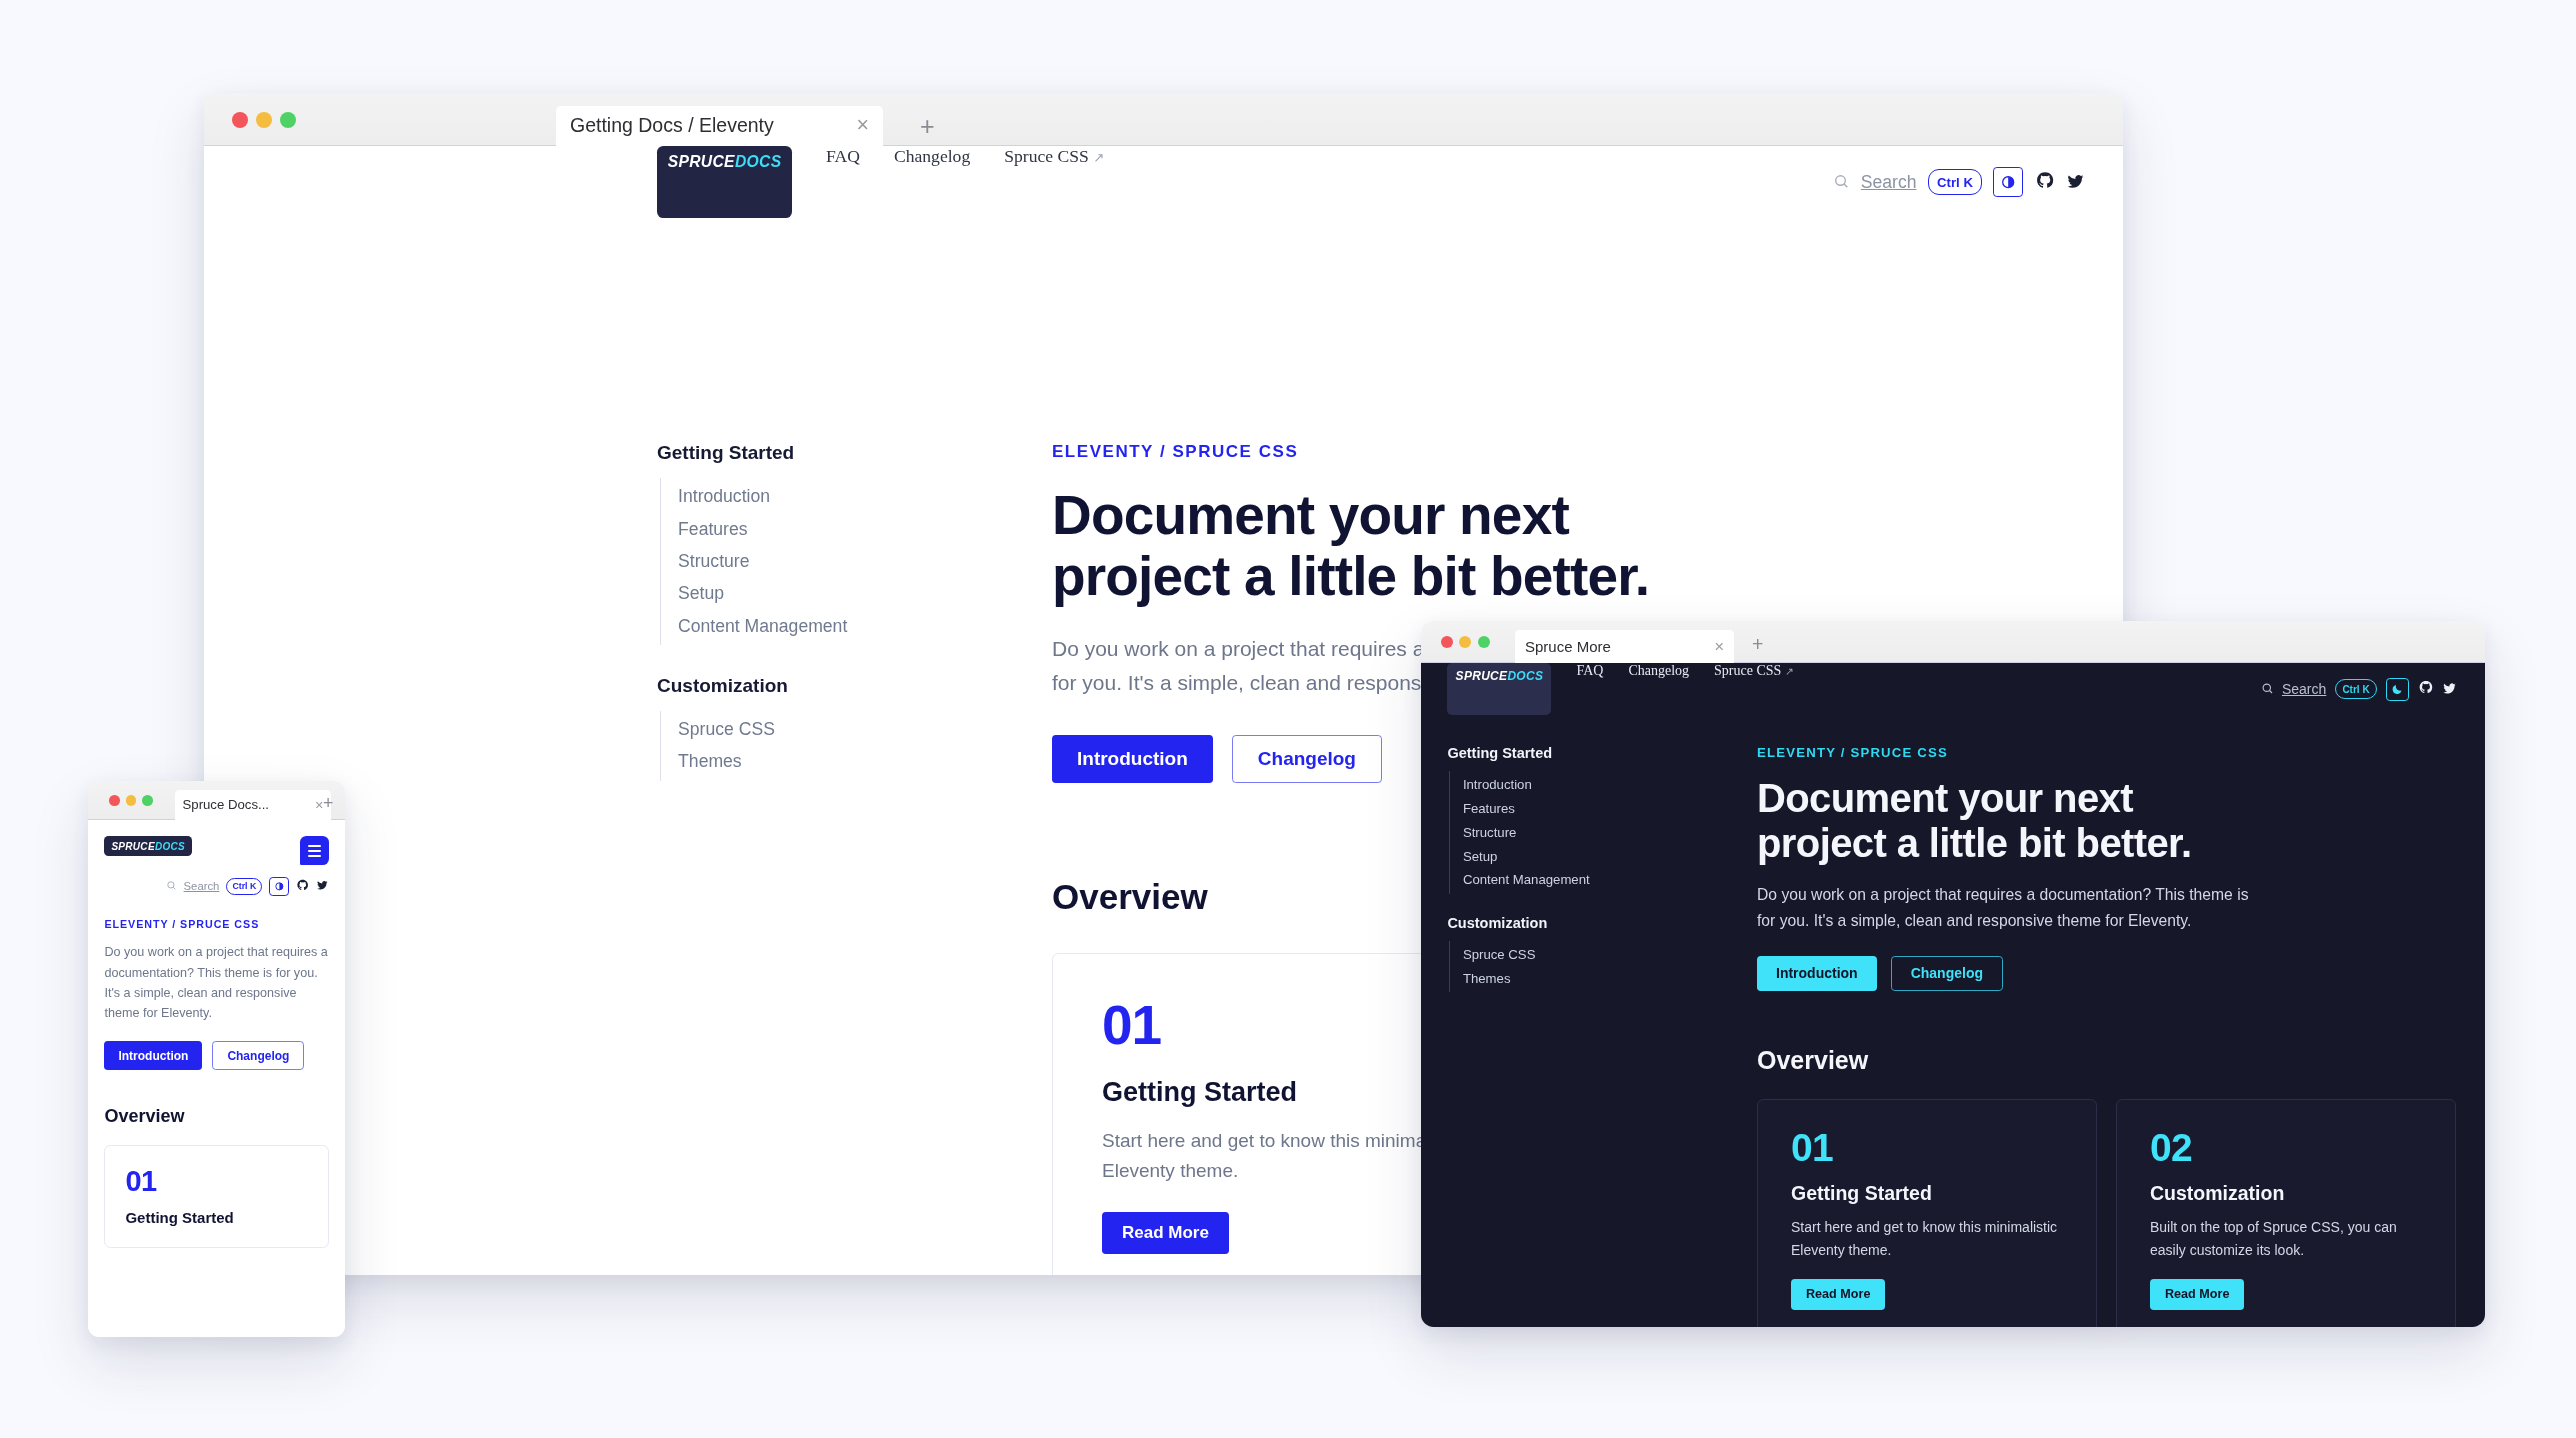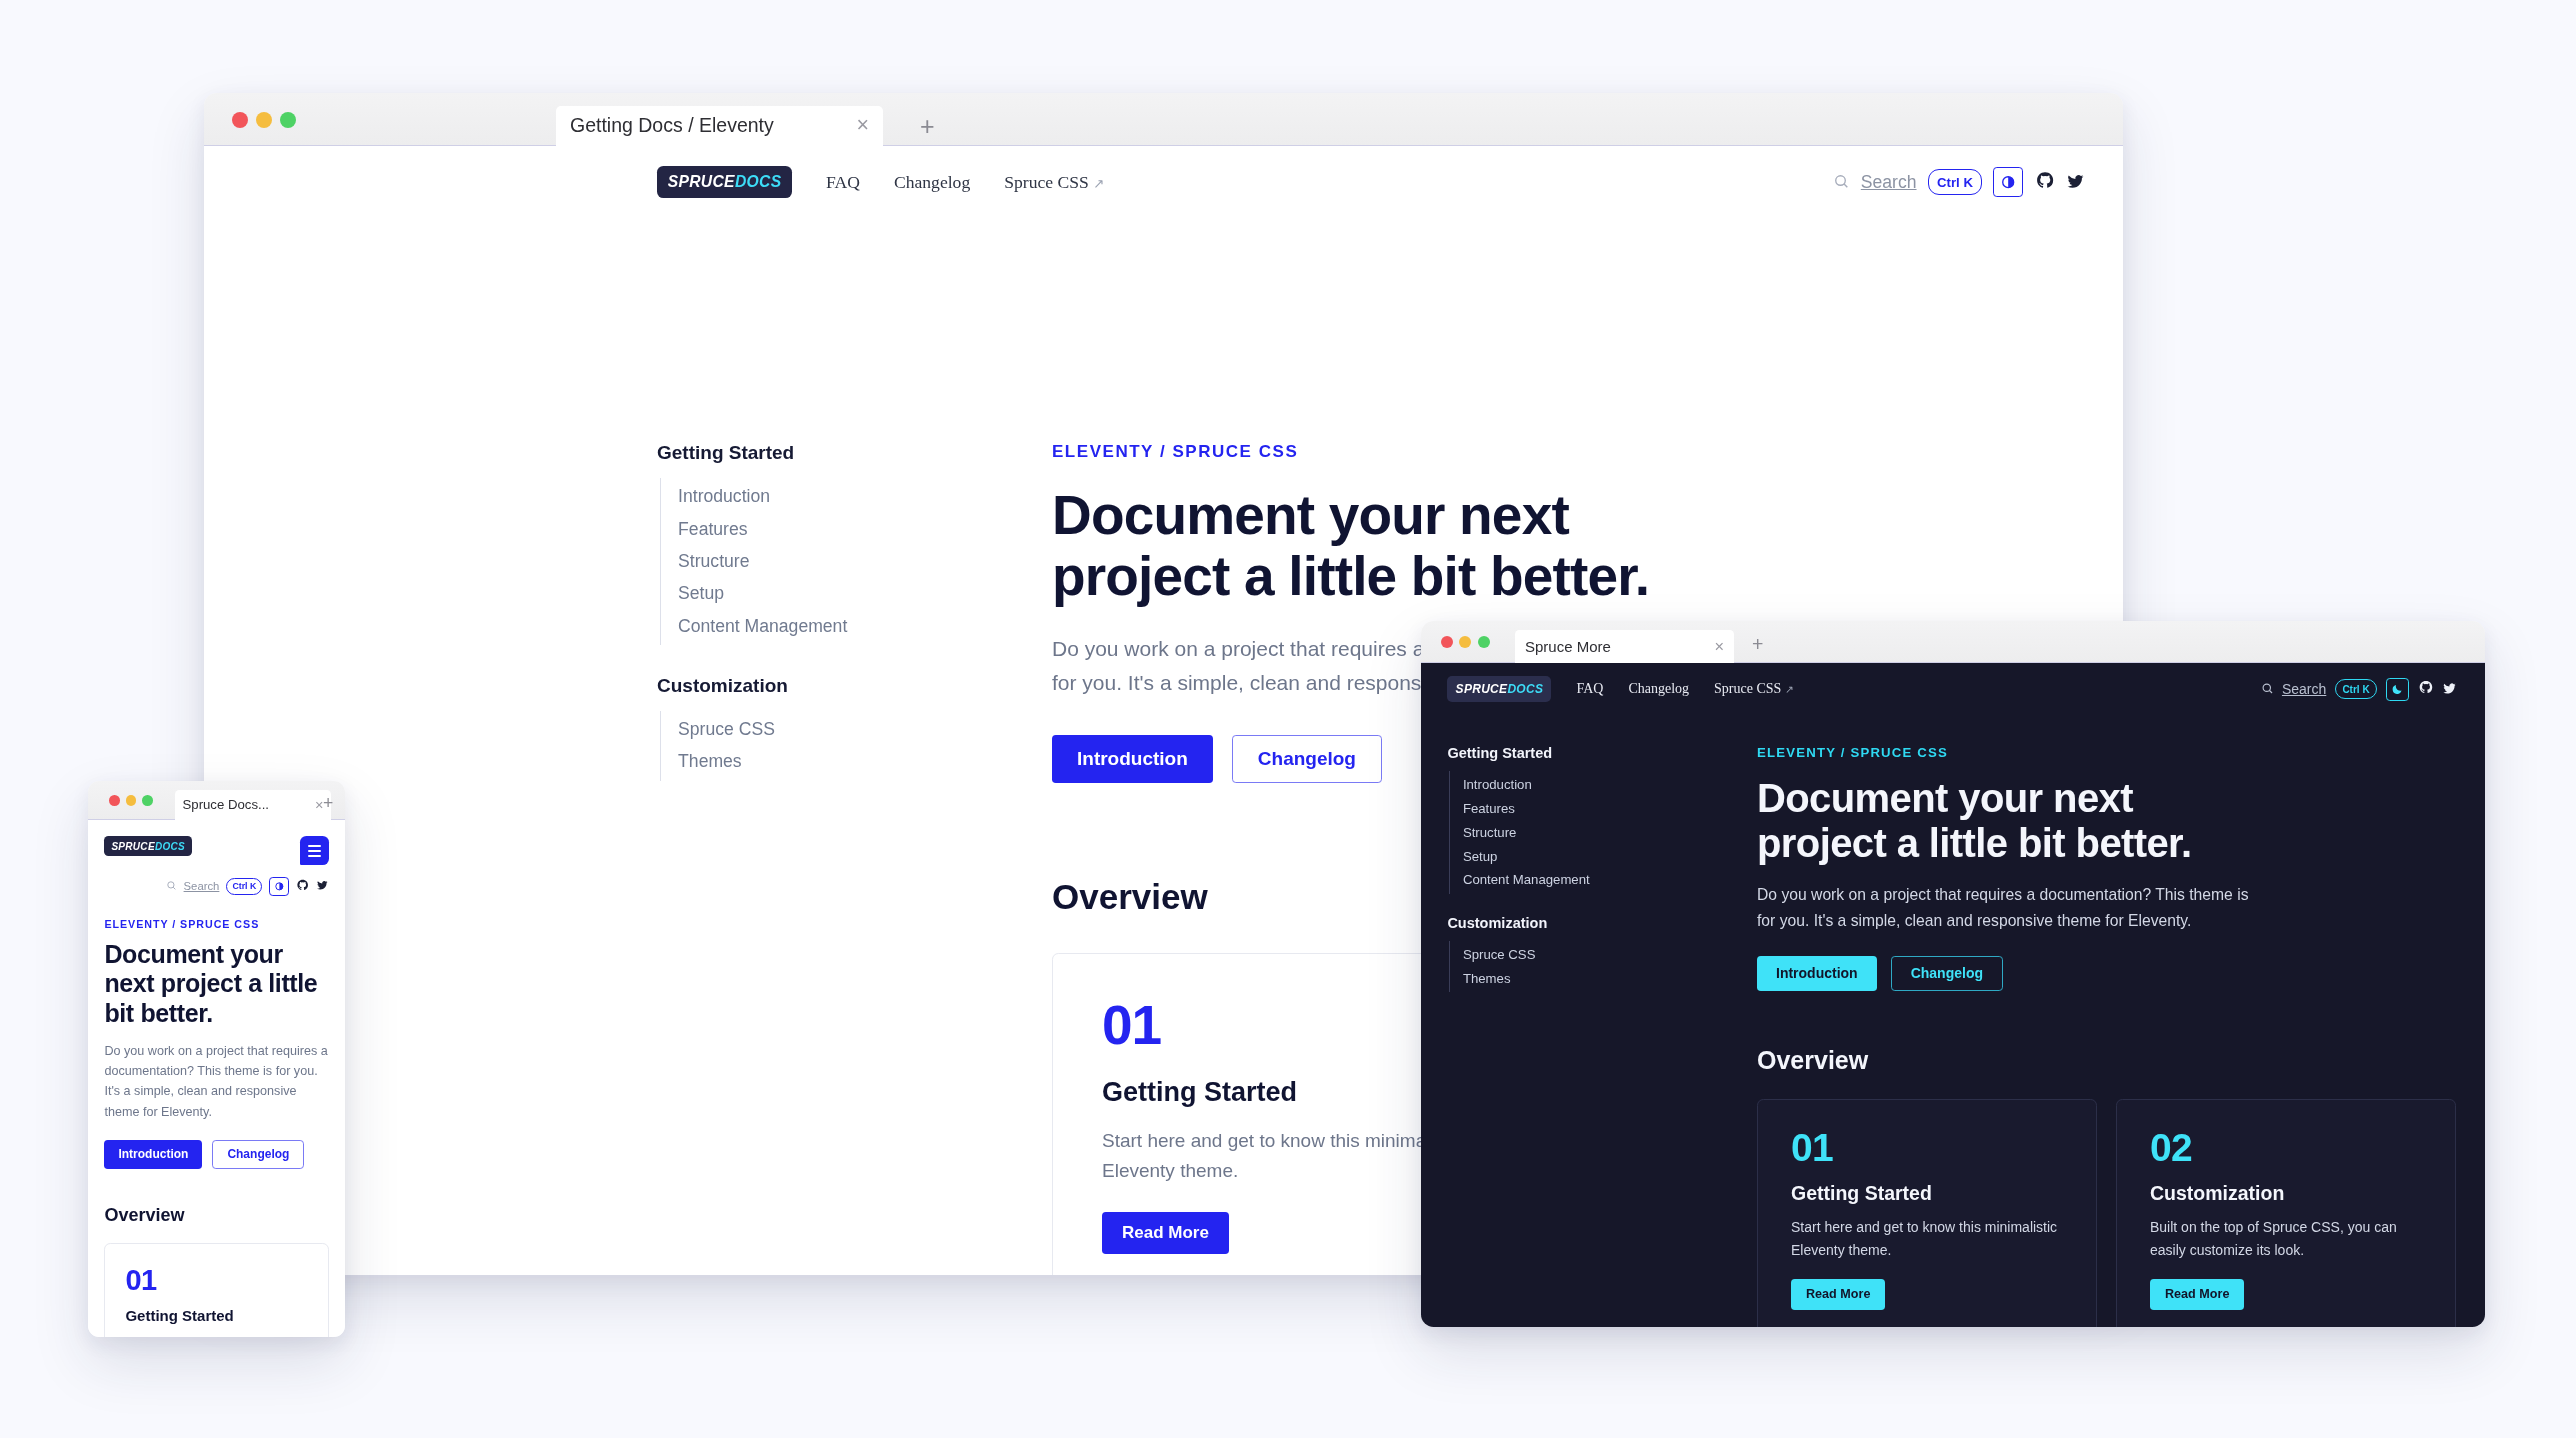--- a/index.html
+++ b/index.html
@@ -21,21 +21,21 @@
   .dot.r { background:#f2555a; } .dot.y { background:#f5bd3f; } .dot.g { background:#4ed265; }
   .tab { background:#fff; display:flex; align-items:center; justify-content:space-between; }
   .tab-title { color:#2e2e33; white-space:nowrap; overflow:hidden; }
   .tab-x { color:#9a9aa2; }
   .plus { color:#8b8b93; }
 
   
   .page { background: #fff; position:relative; height: 100%; }
   .page.dark { background: #161729; }
 
-  .nav { display:flex; align-items:center; }
+  .nav { display:flex; }
   .logo { background:#232544; color:#fff; font-style:italic; font-weight:bold;
           letter-spacing:0.3px; display:inline-block; }
   .logo .cy { color:#3ddcf7; }
   .navlink { color:#2f3545; white-space:nowrap;font-family:Liberation Serif, serif; }
   .page.dark .navlink { color:#e8eaf2; }
   .navright { margin-left:auto; display:flex; align-items:center; }
   .search-lbl { color:#8c93a3;text-decoration:underline; }
   .page.dark .search-lbl { color:#b9c0d0; }
   .kbd { border:0.6px solid #2424f0; color:#2424f0; border-radius:11px; font-weight:bold;
          display:flex; align-items:center; justify-content:center; background:#fff; }
@@ -316,21 +316,20 @@
                 <path d="M12 1.5c-5.3 0-9.5 4.2-9.5 9.5 0 4.2 2.7 7.8 6.5 9 .5.1.7-.2.7-.5v-1.7c-2.6.6-3.2-1.2-3.2-1.2-.4-1.1-1-1.4-1-1.4-.9-.6.1-.6.1-.6 1 .1 1.5 1 1.5 1 .9 1.5 2.3 1.1 2.8.8.1-.6.3-1.1.6-1.3-2.1-.2-4.3-1-4.3-4.6 0-1 .4-1.9 1-2.5-.1-.3-.4-1.3.1-2.6 0 0 .8-.3 2.6 1a9 9 0 0 1 4.7 0c1.8-1.3 2.6-1 2.6-1 .5 1.3.2 2.3.1 2.6.6.6 1 1.5 1 2.5 0 3.6-2.2 4.4-4.3 4.6.3.3.6.9.6 1.8v2.6c0 .3.2.6.7.5a9.5 9.5 0 0 0 6.5-9c0-5.3-4.2-9.5-9.5-9.5z"></path>
               </svg></span>
           <span><svg width="12.6" height="12.6" viewBox="0 0 24 24" fill="#1c2035">
                 <path d="M22 5.8c-.7.3-1.5.5-2.4.6.9-.5 1.5-1.3 1.8-2.3-.8.5-1.7.8-2.6 1a4.1 4.1 0 0 0-7 3.7A11.7 11.7 0 0 1 3.4 4.5a4.1 4.1 0 0 0 1.3 5.5c-.7 0-1.3-.2-1.9-.5a4.1 4.1 0 0 0 3.3 4c-.6.2-1.2.2-1.8.1a4.1 4.1 0 0 0 3.8 2.9A8.3 8.3 0 0 1 2 18.2a11.7 11.7 0 0 0 6.3 1.8c7.6 0 11.8-6.3 11.8-11.8v-.5c.8-.6 1.5-1.3 1.9-2z"></path>
               </svg></span>
         </div>
       </div>
 
       <div class="content">
         <div class="eyebrow">ELEVENTY / SPRUCE CSS</div>
-        <div class="h1">Document your next project a little bit better.</div>
         <div class="lede">Do you work on a project that requires a documentation? This theme is for you. It's a simple, clean and responsive theme for Eleventy.</div>
         <div class="btnrow">
           <a class="btn primary">Introduction</a>
           <a class="btn ghost">Changelog</a>
         </div>
         <div class="h2">Overview</div>
         <div class="card">
           <div class="card-num">01</div>
           <div class="card-h">Getting Started</div>
         </div>

